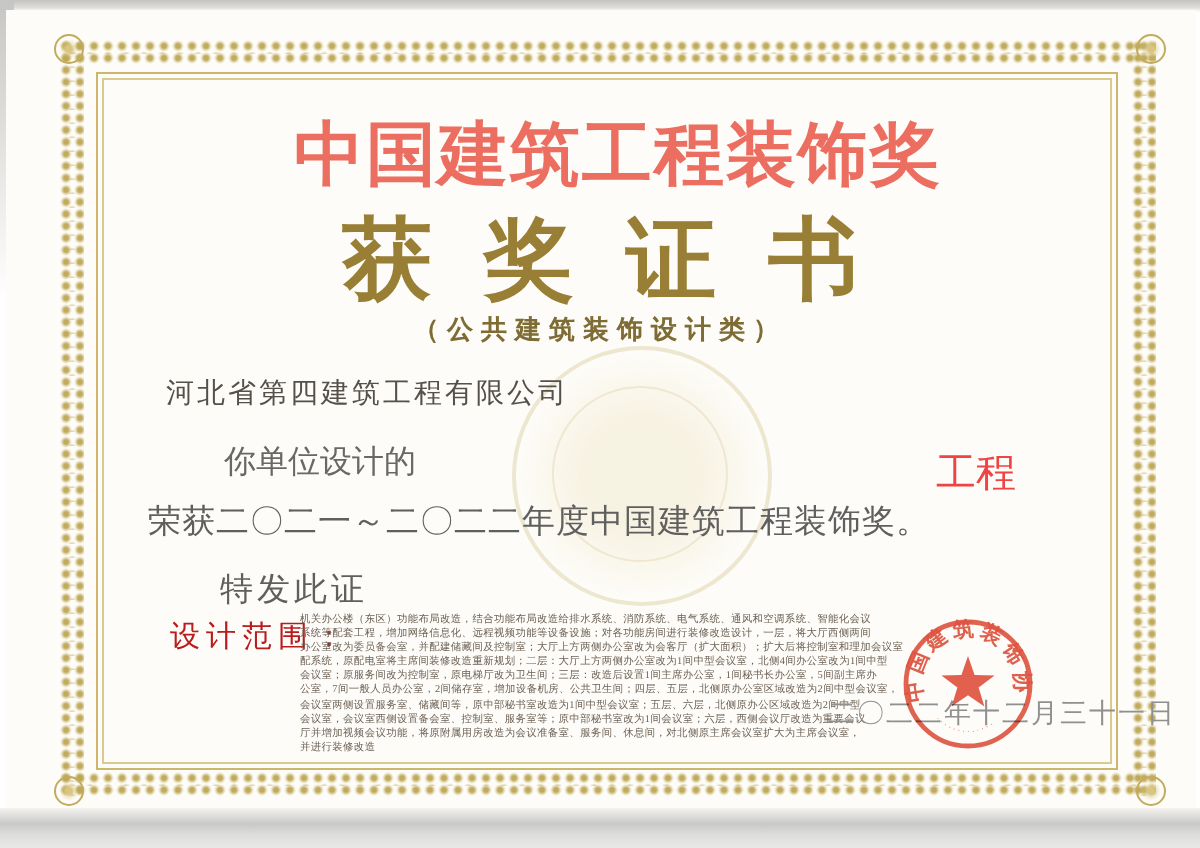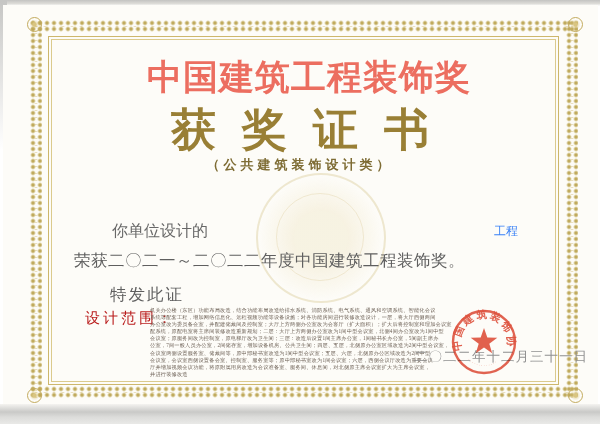--- a/index.html
+++ b/index.html
@@ -51,21 +51,21 @@
   .title{position:absolute;left:0;right:0;top:54px;text-align:center;
     font-size:35px;font-weight:bold;color:#ec6e60;letter-spacing:1px;padding-left:18px;}
   .heading{position:absolute;left:0;right:0;top:100px;text-align:center;
     font-size:45px;font-weight:bold;color:#997f35;letter-spacing:26px;text-indent:26px;}
   .category{position:absolute;left:0;right:0;top:156px;text-align:center;
     font-size:13px;font-weight:bold;color:#7e6c34;letter-spacing:4px;}
   .recipient{position:absolute;left:83px;top:188px;font-size:14px;color:#55504a;letter-spacing:1.5px;}
   .body-prefix{position:absolute;left:112px;top:221px;font-size:16px;color:#686868;}
   .project{position:absolute;left:218px;top:218px;width:268px;
     font-size:12.5px;line-height:13.5px;color:#4e4943;letter-spacing:0.5px;}
-  .body-suffix{position:absolute;left:494px;top:223px;font-size:12px;color:#3b82f6;}
+  .body-suffix{position:absolute;left:468px;top:223px;font-size:20px;color:#ef4444;}
   .award-line{position:absolute;left:74px;top:250px;font-size:16.5px;color:#5f5f5f;letter-spacing:0.5px;}
   .issue-line{position:absolute;left:110px;top:284px;font-size:16.5px;color:#5f5f5f;letter-spacing:2px;}
   .scope-label{position:absolute;left:85px;top:309px;font-size:15px;color:#b91c1c;letter-spacing:3px;}
   .scope-text{position:absolute;left:150px;top:307px;width:394px;
     font-size:5.2px;line-height:7.1px;color:#6d6156;letter-spacing:0.2px;}
   .date{position:absolute;left:414px;top:348px;font-size:13.5px;color:#909090;letter-spacing:1px;z-index:1;}
   .seal{position:absolute;left:434px;top:292px;width:100px;height:100px;z-index:2;
     mix-blend-mode:multiply;opacity:.92;}
 </style>
 </head>
@@ -92,20 +92,21 @@
   </div>
 
   <div class="watermark">
     <div class="watermark-inner"></div>
   </div>
 
   <div class="title">中国建筑工程装饰奖</div>
   <div class="heading">获奖证书</div>
   <div class="category">（公共建筑装饰设计类）</div>
 
+  <div class="recipient">河北省第四建筑工程有限公司</div>
 
   <div class="body-prefix cn-sans">你单位设计的</div>
   <div class="body-suffix cn-sans">工程</div>
 
   <div class="award-line cn-sans">荣获二〇二一～二〇二二年度中国建筑工程装饰奖。</div>
   <div class="issue-line cn-sans">特发此证</div>
 
   <div class="scope-label">设计范围：</div>
   <div class="scope-text">
       <div>机关办公楼（东区）功能布局改造，结合功能布局改造给排水系统、消防系统、电气系统、通风和空调系统、智能化会议</div>

